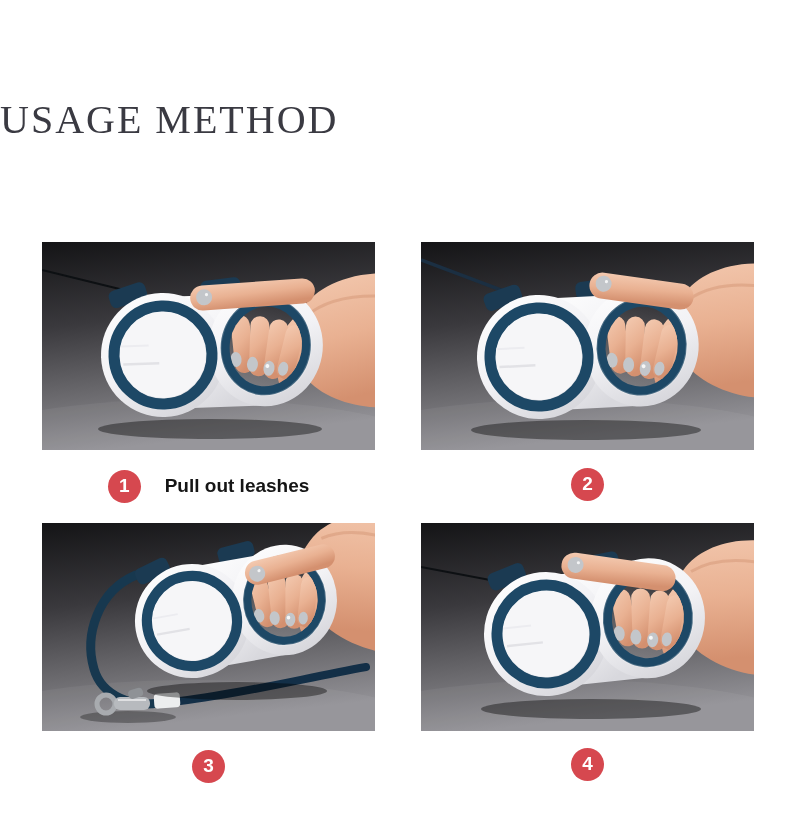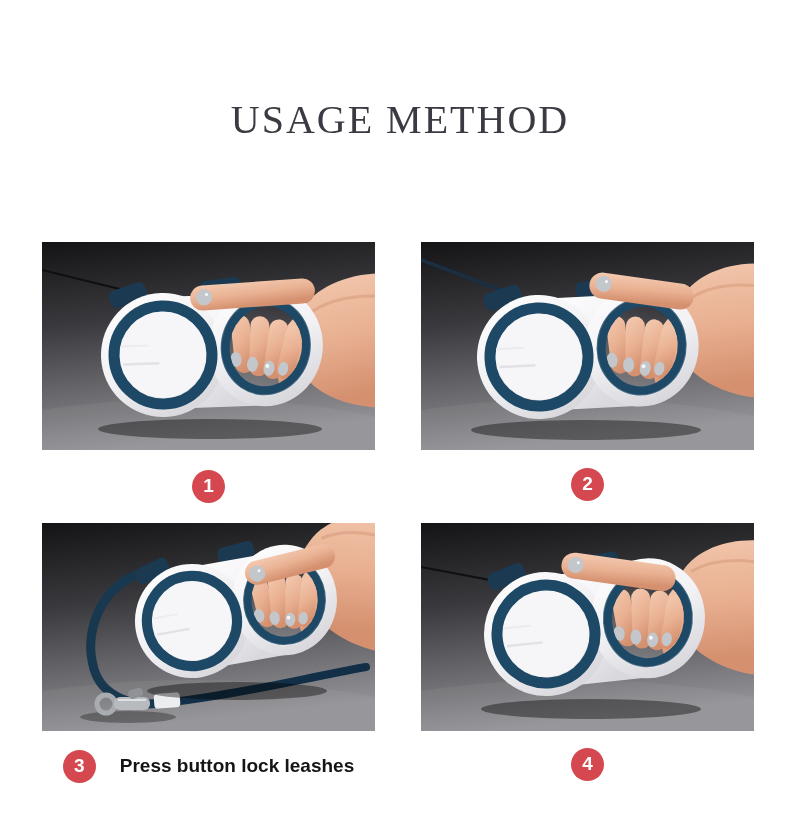--- a/index.html
+++ b/index.html
@@ -2,21 +2,21 @@
 <html style="--badge: #d6484f;"><head>
 <meta charset="utf-8">
 <style>
   html,body{margin:0;padding:0;background:#ffffff;}
   .page{
     position:relative;width:800px;height:835px;background:#ffffff;
     font-family:"Liberation Sans",sans-serif;overflow:hidden;
   }
   .title{
     position:absolute;left:0;top:96px;width:100%;margin:0;
-    text-align:center;font-family:"Liberation Serif",serif;font-weight:400;
+    text-align:left;font-family:"Liberation Serif",serif;font-weight:400;
     font-size:40px;letter-spacing:2px;color:#3a3a42;
   }
   .photo{position:absolute;width:333px;height:208px;}
   .photo svg{display:block;}
   .cap{
     position:absolute;display:flex;align-items:center;justify-content:center;
     gap:24px;
   }
   .badge{
     width:33px;height:33px;border-radius:50%;
@@ -175,20 +175,21 @@
         <g transform="rotate(8 220 49)">
           <rect x="168" y="36" width="105" height="26" rx="13" fill="url(#gSkin)"></rect>
           <ellipse cx="182" cy="47" rx="8" ry="8" fill="#c3c6ca"></ellipse>
           <circle cx="184.5" cy="44.5" r="1.6" fill="#fff" opacity="0.8"></circle>
         </g>
       </svg>
     </div>
 
   <div class="cap" style="left:42px;top:458px;width:333px;height:56px">
     <span class="badge">1</span>
+    <span class="cap-text">Pull out leashes</span>
   </div>
   <div class="cap" style="left:421px;top:456px;width:333px;height:56px">
     <span class="badge">2</span>
   </div>
 
   <div class="photo" style="left:42px;top:523px" aria-label="leash-strap-with-clasp-hook-locked">
       <svg viewBox="0 0 333 208" width="333" height="208" role="img">
         <rect width="333" height="208" fill="url(#gBg)"></rect>
         <ellipse cx="150" cy="212" rx="250" ry="55" fill="#ffffff" opacity="0.05"></ellipse>
         <path d="M94,52 C56,68 42,112 52,146 C60,174 92,184 116,180" stroke="#17384f" stroke-width="9" fill="none" stroke-linecap="round"></path>
@@ -308,19 +309,18 @@
         <g transform="rotate(8 198 49)">
           <rect x="140" y="36" width="115" height="26" rx="13" fill="url(#gSkin)"></rect>
           <ellipse cx="154" cy="48" rx="8" ry="8" fill="#c3c6ca"></ellipse>
           <circle cx="156.5" cy="45.5" r="1.6" fill="#fff" opacity="0.8"></circle>
         </g>
       </svg>
     </div>
 
   <div class="cap" style="left:42px;top:738px;width:333px;height:56px">
     <span class="badge">3</span>
-    <span class="cap-text">Press button lock leashes</span>
   </div>
   <div class="cap" style="left:421px;top:736px;width:333px;height:56px">
     <span class="badge">4</span>
   </div>
 
 </div>
 
 </body></html>

